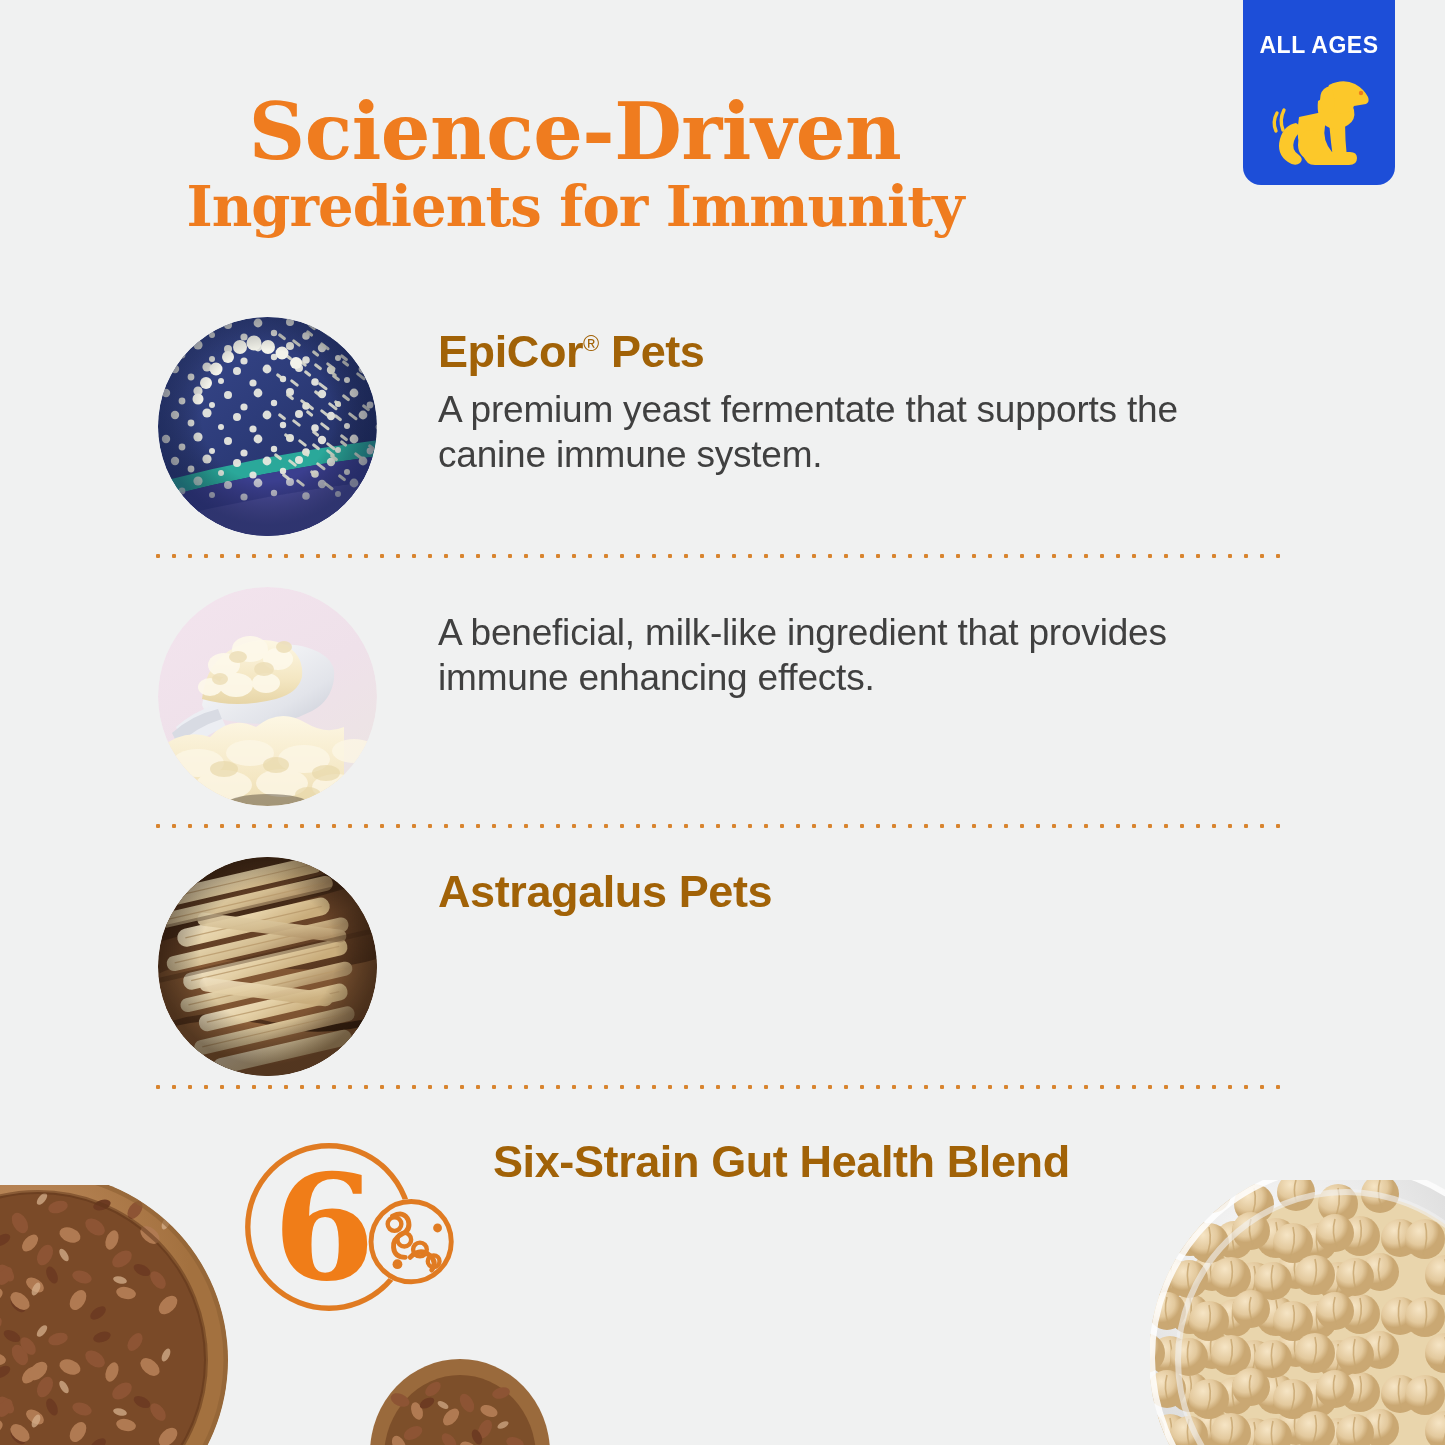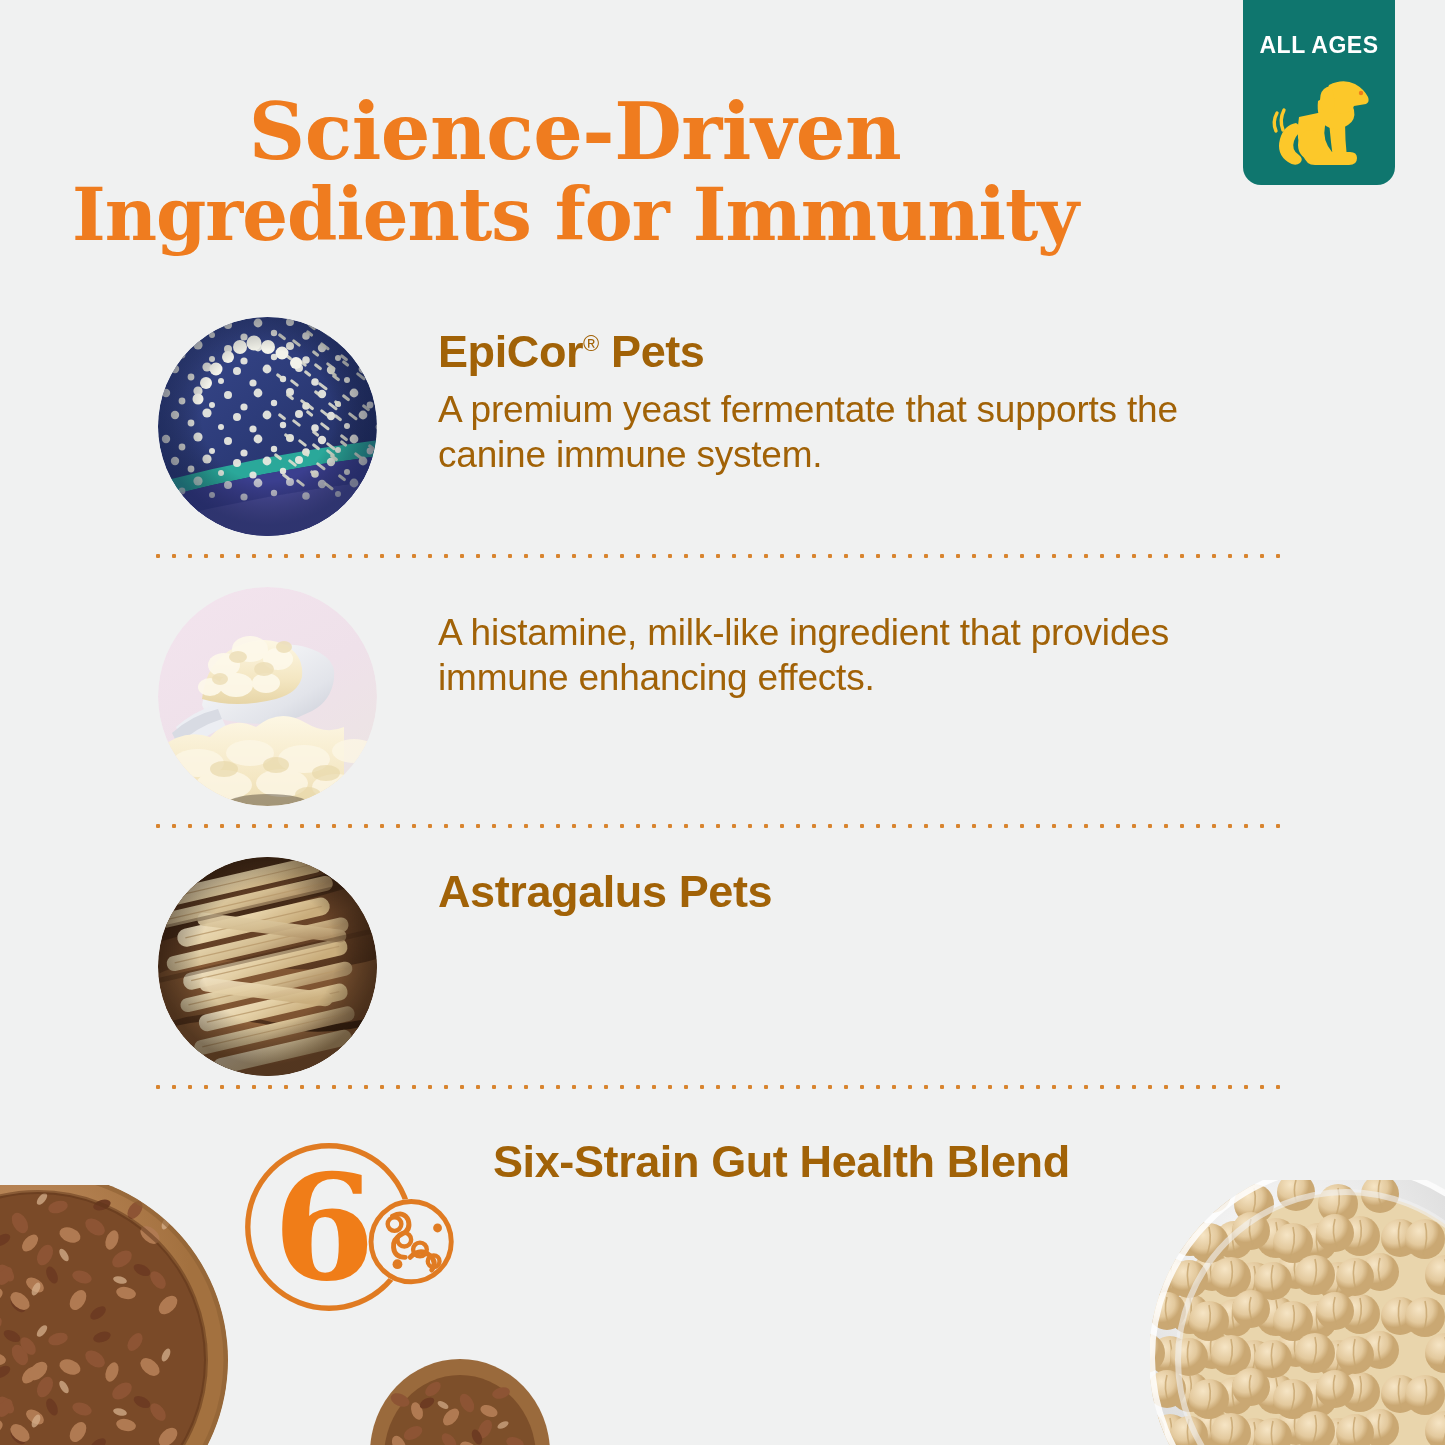--- a/index.html
+++ b/index.html
@@ -9,21 +9,21 @@
     font-family:"Liberation Sans", sans-serif;
     position:relative;
     overflow:hidden;
   }
 
   
   .badge {
     position:absolute;
     top:0; left:1243px;
     width:152px; height:185px;
-    background:#0f766e;
+    background:#1d4ed8;
     border-radius:0 0 18px 18px;
     display:flex; flex-direction:column; align-items:center;
     padding-top:32px;
     z-index:6;
   }
   .badge-label {
     color:#ffffff;
     font-weight:bold;
     font-size:23px;
     letter-spacing:0.5px;
@@ -37,21 +37,21 @@
     top:88px; left:0; width:1150px;
     text-align:center;
     color:#ef7c1f;
     font-family:"DejaVu Serif", serif;
     font-weight:bold;
     font-size:78px;
     line-height:1.12;
     letter-spacing:-0.5px;
     z-index:4;
   }
-  .title-l2 { display:block; font-size:72px; letter-spacing:-1px; }
+  .title-l2 { display:block; font-size:56px; letter-spacing:-1px; }
 
   
   .list { position:absolute; top:300px; left:0; width:1445px; z-index:5; }
   .row {
     display:flex;
     align-items:flex-start;
     padding-left:155px;
     height:270px;
   }
   .thumb-wrap {
@@ -70,21 +70,21 @@
   .head {
     color:#a16207;
     font-weight:bold;
     font-size:45px;
     line-height:1.05;
     letter-spacing:-0.4px;
     white-space:nowrap;
   }
   .head sup { font-size:22px; font-weight:normal; vertical-align:super; }
   .body {
-    color:#a16207;
+    color:#404040;
     font-size:37px;
     line-height:1.22;
     margin-top:12px;
     letter-spacing:-0.2px;
   }
 
   
   .divider {
     position:absolute;
     left:155px; width:1130px; height:8px;
@@ -506,21 +506,21 @@
               <ellipse cx="168" cy="186" rx="14" ry="8"></ellipse>
               <ellipse cx="30" cy="200" rx="12" ry="7"></ellipse>
               <ellipse cx="150" cy="208" rx="13" ry="8"></ellipse>
             </g>
             <ellipse cx="110" cy="216" rx="40" ry="9" fill="#4b4034" opacity="0.45"></ellipse>
           </g>
         </svg>
       </div>
     </div>
     <div class="txt">
-      <div class="body">A histamine, milk-like ingredient that provides immune enhancing effects.</div>
+      <div class="body">A beneficial, milk-like ingredient that provides immune enhancing effects.</div>
     </div>
   </div>
 
   <div class="divider" style="top:522px"></div>
 
   <div class="row">
     <div class="thumb-wrap">
       <div class="thumb">
         <svg width="219" height="219" viewBox="0 0 219 219">
           <defs>

